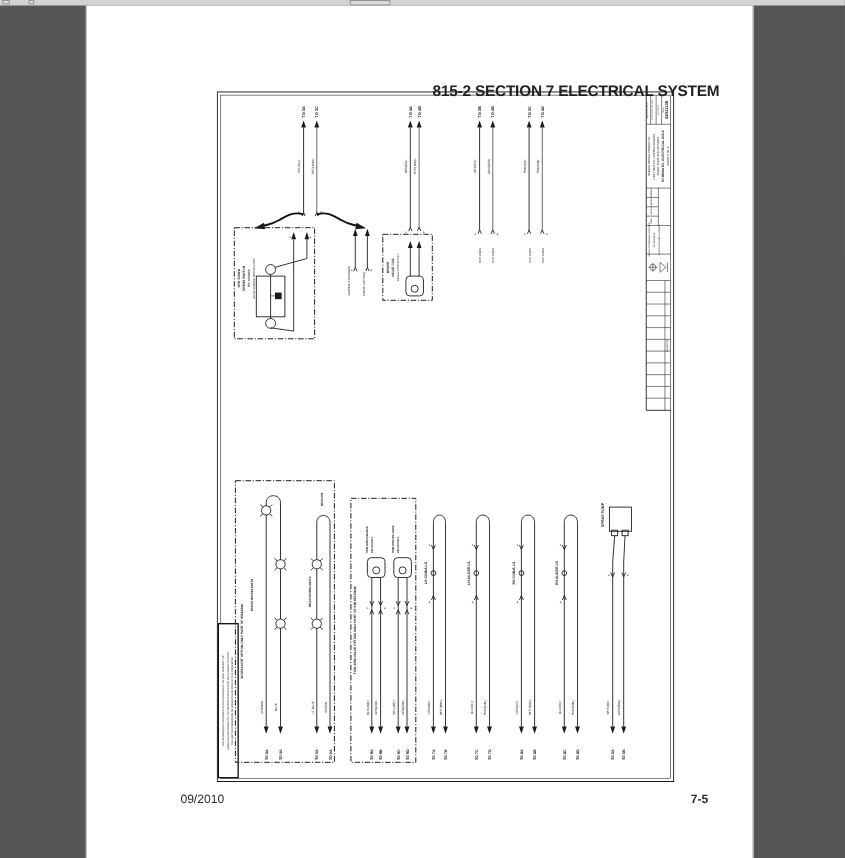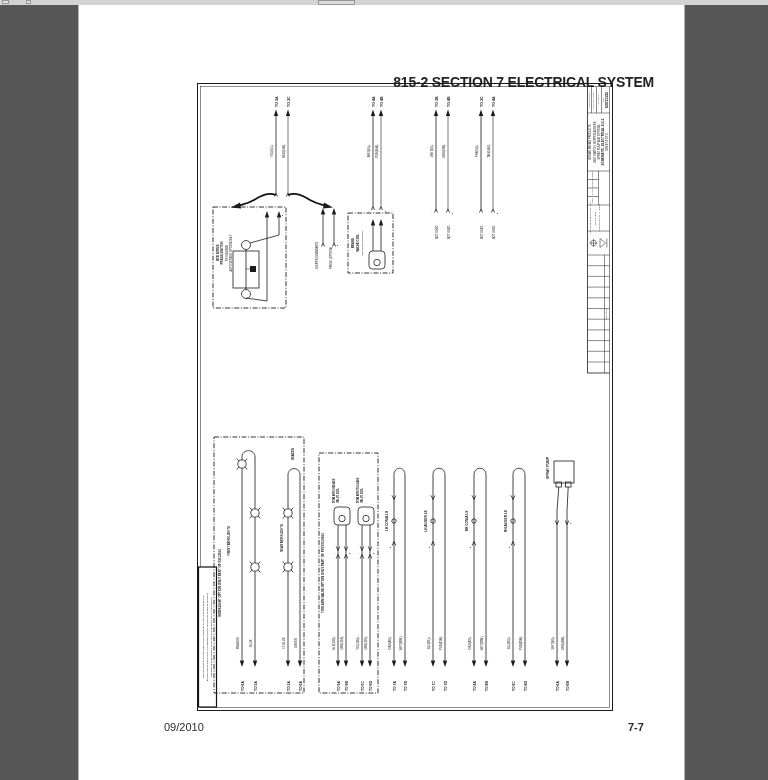--- a/index.html
+++ b/index.html
@@ -399,14 +399,14 @@
       <use href="#ad" class="fl" x="360" y="584"></use>
         <use href="#ad" class="fl" x="370" y="584"></use>
       <text class="st f28" x="357" y="560" transform="rotate(-90 357 560)">WHT(40)+</text>
       <text class="st f28" x="367" y="560" transform="rotate(-90 367 560)">GRN(40M)-</text>
       <text class="st f34 b ts" x="361.5" y="608" transform="rotate(-90 361.5 608)">TO 6A</text>
       <text class="st f34 b ts" x="371.5" y="608" transform="rotate(-90 371.5 608)">TO 6B</text>
     </g>
   </svg>
 
   <div class="footdate">09/2010</div>
-  <div class="footpage">7-7</div>
+  <div class="footpage">7-5</div>
 </div>
 
 </body></html>

